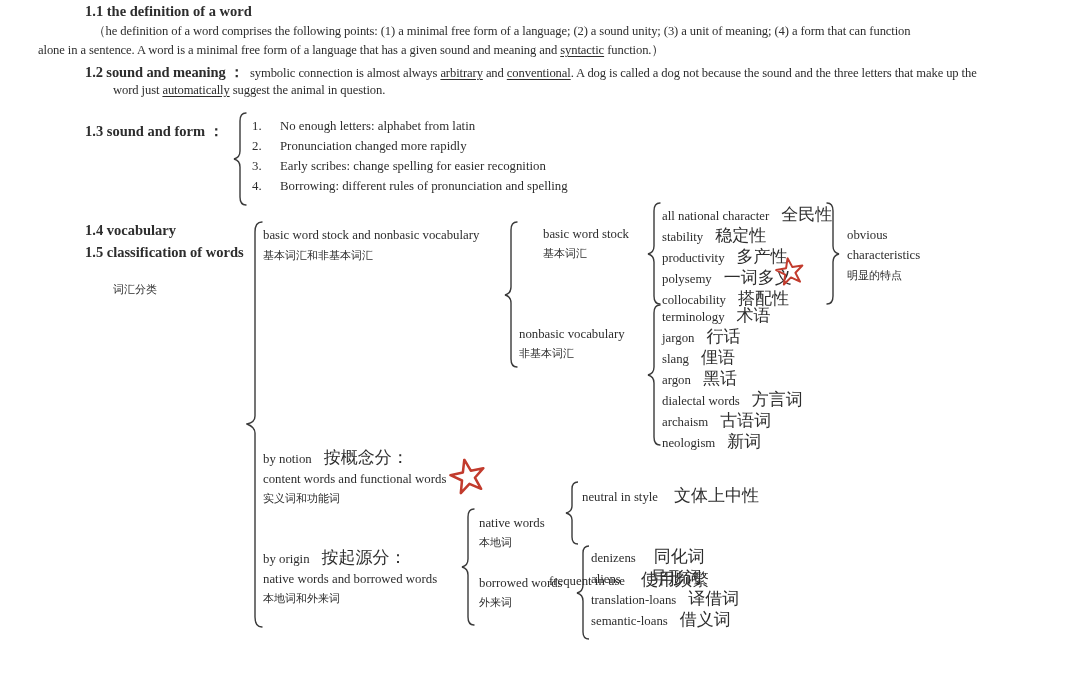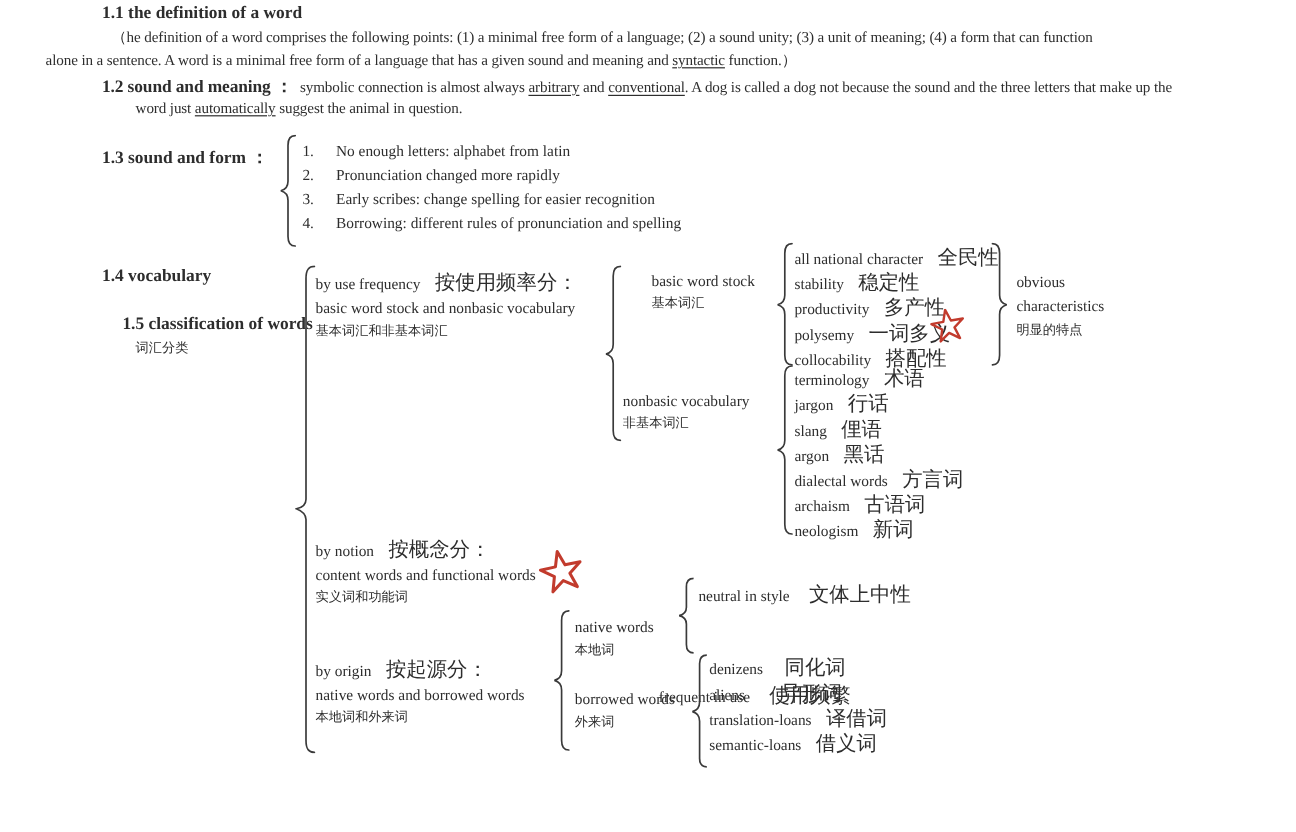--- a/index.html
+++ b/index.html
@@ -41,29 +41,28 @@
       <path d="M13 1 C9 1,7 3,7 9 L7 39 C7 43,5 46,1 47 C5 48,7 51,7 55 L7 85 C7 91,9 93,13 93"></path>
     </svg>
   <div class="abs tree-txt" style="left:252px; top:116px;">
     <div class="row"><span class="num">1.</span><span>No enough letters: alphabet from latin</span></div>
     <div class="row"><span class="num">2.</span><span>Pronunciation changed more rapidly</span></div>
     <div class="row"><span class="num">3.</span><span>Early scribes: change spelling  for easier recognition</span></div>
     <div class="row"><span class="num">4.</span><span>Borrowing:  different rules of pronunciation and spelling</span></div>
   </div>
 
   <div class="abs h" style="left:85px; top:222px;">1.4 vocabulary</div>
-  <div class="abs h" style="left:85px; top:262px;margin-left:17px;">1.5 classification of words</div>
+  <div class="abs h" style="left:85px; top:244px;">1.5 classification of words</div>
   <div class="abs zh" style="left:113px; top:282px;">词汇分类</div>
 
   <svg class="abs brace" style="left:246px; top:221px;" width="18" height="407">
       <path d="M16 1 C11 1,9 4,9 11 L9 195 C9 199,6 202,1 203 C6 205,9 208,9 212 L9 396 C9 403,11 406,16 406"></path>
     </svg>
 
   <div class="abs tree-txt lh195" style="left:263px; top:226px;">
-    <div><span>by use frequency</span><span class="zh-inline">按使用频率分：</span></div>
     <div>basic word stock and nonbasic vocabulary</div>
     <div class="zh">基本词汇和非基本词汇</div>
   </div>
 
   <svg class="abs brace" style="left:504px; top:221px;" width="14" height="147">
       <path d="M13 1 C9 1,7 3,7 9 L7 66 C7 70,5 73,1 74 C5 75,7 78,7 82 L7 138 C7 144,9 146,13 146"></path>
     </svg>
   <div class="abs tree-txt lh19" style="left:519px; top:225px;margin-left:24px;">
     <div>basic word stock</div>
     <div class="zh">基本词汇</div>

